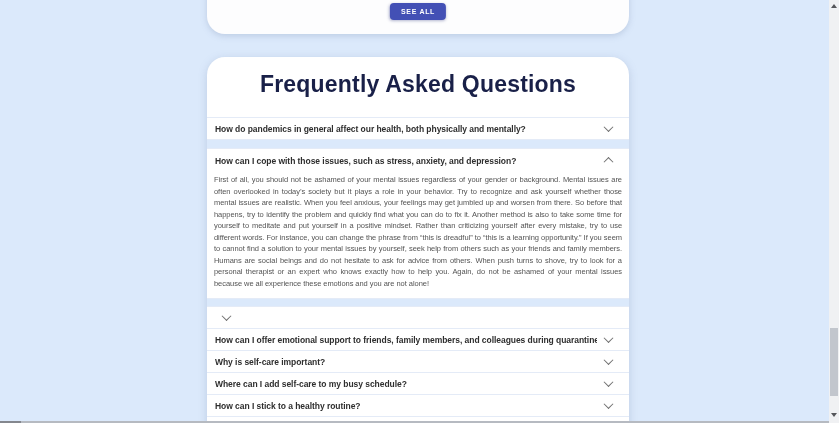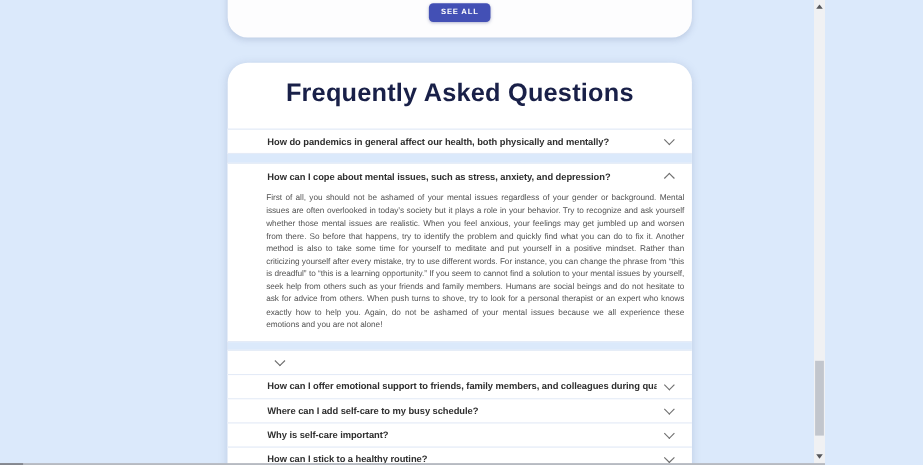--- a/index.html
+++ b/index.html
@@ -1,17 +1,17 @@
 <!DOCTYPE html>
 <html><head>
 <meta charset="utf-8">
 <style>
   html,body{margin:0;padding:0;background:#dbe9fb;}
   .screen{
-    position:relative;width:750px;height:423px;overflow:hidden;
+    position:relative;width:839px;height:423px;overflow:hidden;
     background:#dbe9fb;font-family:"Liberation Sans",sans-serif;
   }
   
   .top-card{
     position:absolute;left:207px;top:-22px;width:422px;height:56px;
     background:#fdfdfe;border-radius:18px;
     box-shadow:0 2px 6px rgba(110,130,170,.28);
   }
   .see-all-btn{
     position:absolute;left:50%;top:25px;transform:translateX(-50%);
@@ -26,21 +26,21 @@
     box-shadow:0 2px 8px rgba(110,130,170,.28);
   }
   .faq-title{
     margin:0;padding-top:12px;height:30px;line-height:30px;
     text-align:center;font-size:23px;font-weight:700;color:#192048;
     letter-spacing:.2px;
   }
   .accordion{margin-top:18px;background:#dbe9fb;}
   .faq-item{
     background:#ffffff;
-    border-top:1px solid #e4ebf7;border-bottom:1px solid #e4ebf7;padding-left:28px;
+    border-top:1px solid #e4ebf7;border-bottom:1px solid #e4ebf7;
   }
   .faq-item + .faq-item{margin-top:-1px;}
   .faq-item.expanded{margin:8px 0;}
   .faq-row{
     display:flex;align-items:center;justify-content:space-between;
     height:21px;padding:0 17px 0 8px;cursor:pointer;
   }
   .expanded .faq-row{height:23px;}
   .faq-question{
     font-size:8.5px;font-weight:700;color:#2e2e2e;letter-spacing:-.05px;
@@ -92,21 +92,21 @@
     <div class="faq-row">
       <span class="faq-question">How do pandemics in general affect our health, both physically and mentally?</span>
       <span class="chevron"></span>
     </div>
 
   </div>
 
 
   <div class="faq-item expanded">
     <div class="faq-row">
-      <span class="faq-question">How can I cope about mental issues, such as stress, anxiety, and depression?</span>
+      <span class="faq-question">How can I cope with those issues, such as stress, anxiety, and depression?</span>
       <span class="chevron up"></span>
     </div>
     <div class="faq-answer">First of all, you should not be ashamed of your mental issues regardless of your gender or background. Mental issues are often overlooked in today’s society but it plays a role in your behavior. Try to recognize and ask yourself whether those mental issues are realistic. When you feel anxious, your feelings may get jumbled up and worsen from there. So before that happens, try to identify the problem and quickly find what you can do to fix it. Another method is also to take some time for yourself to meditate and put yourself in a positive mindset. Rather than criticizing yourself after every mistake, try to use different words. For instance, you can change the phrase from “this is dreadful” to “this is a learning opportunity.” If you seem to cannot find a solution to your mental issues by yourself, seek help from others such as your friends and family members. Humans are social beings and do not hesitate to ask for advice from others. When push turns to shove, try to look for a personal therapist or an expert who knows exactly how to help you. Again, do not be ashamed of your mental issues because we all experience these emotions and you are not alone!</div>
   </div>
 
   <div class="faq-item">
     <div class="faq-row">
       <span class="chevron"></span>
     </div>
 
@@ -115,29 +115,29 @@
   <div class="faq-item">
     <div class="faq-row">
       <span class="faq-question">How can I offer emotional support to friends, family members, and colleagues during quarantine?</span>
       <span class="chevron"></span>
     </div>
 
   </div>
 
   <div class="faq-item">
     <div class="faq-row">
-      <span class="faq-question">Where can I add self-care to my busy schedule?</span>
+      <span class="faq-question">Why is self-care important?</span>
       <span class="chevron"></span>
     </div>
 
   </div>
 
   <div class="faq-item">
     <div class="faq-row">
-      <span class="faq-question">Why is self-care important?</span>
+      <span class="faq-question">Where can I add self-care to my busy schedule?</span>
       <span class="chevron"></span>
     </div>
 
   </div>
 
   <div class="faq-item">
     <div class="faq-row">
       <span class="faq-question">How can I stick to a healthy routine?</span>
       <span class="chevron"></span>
     </div>

